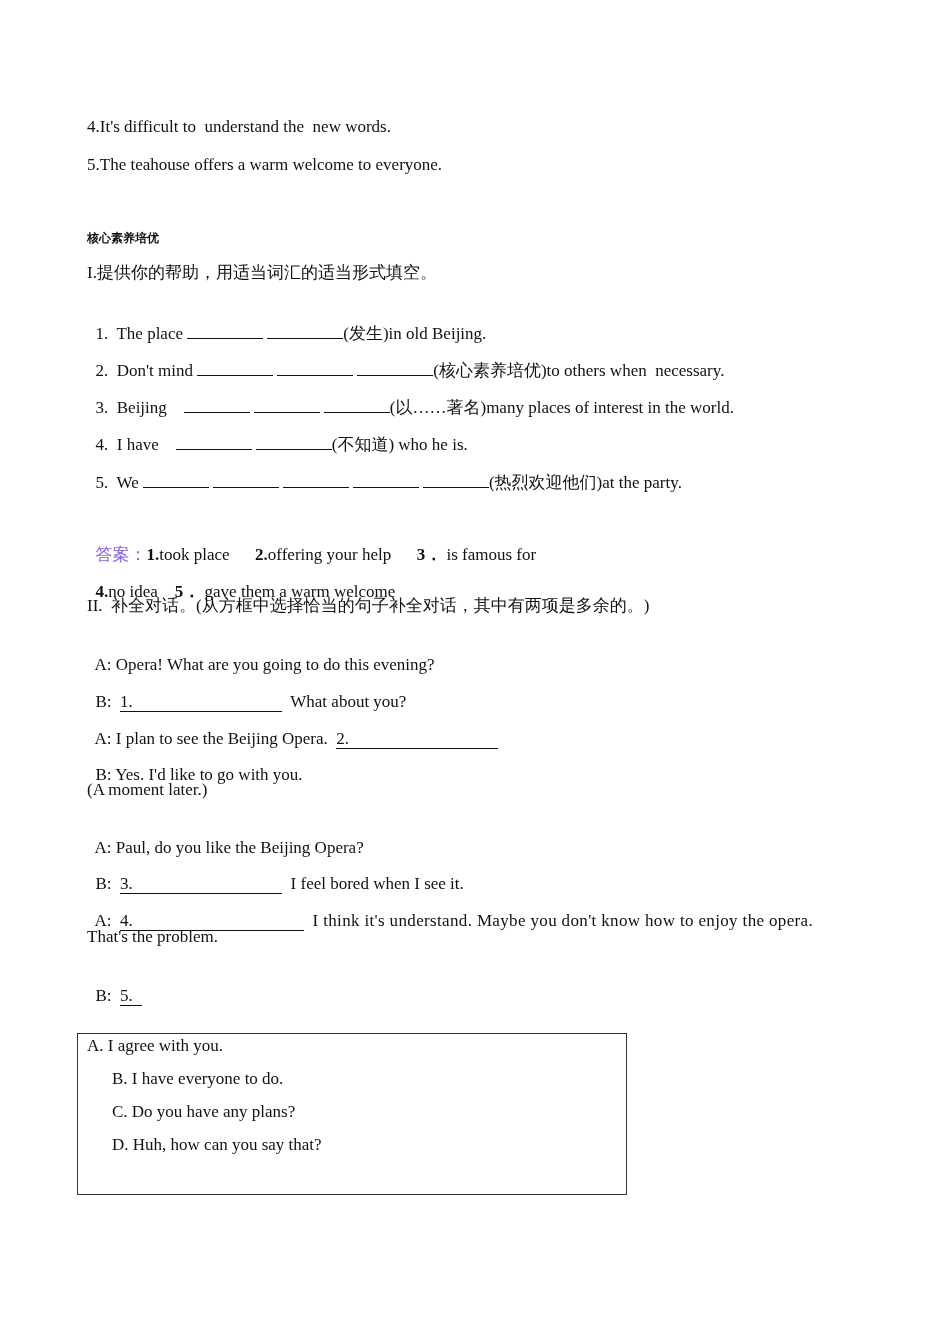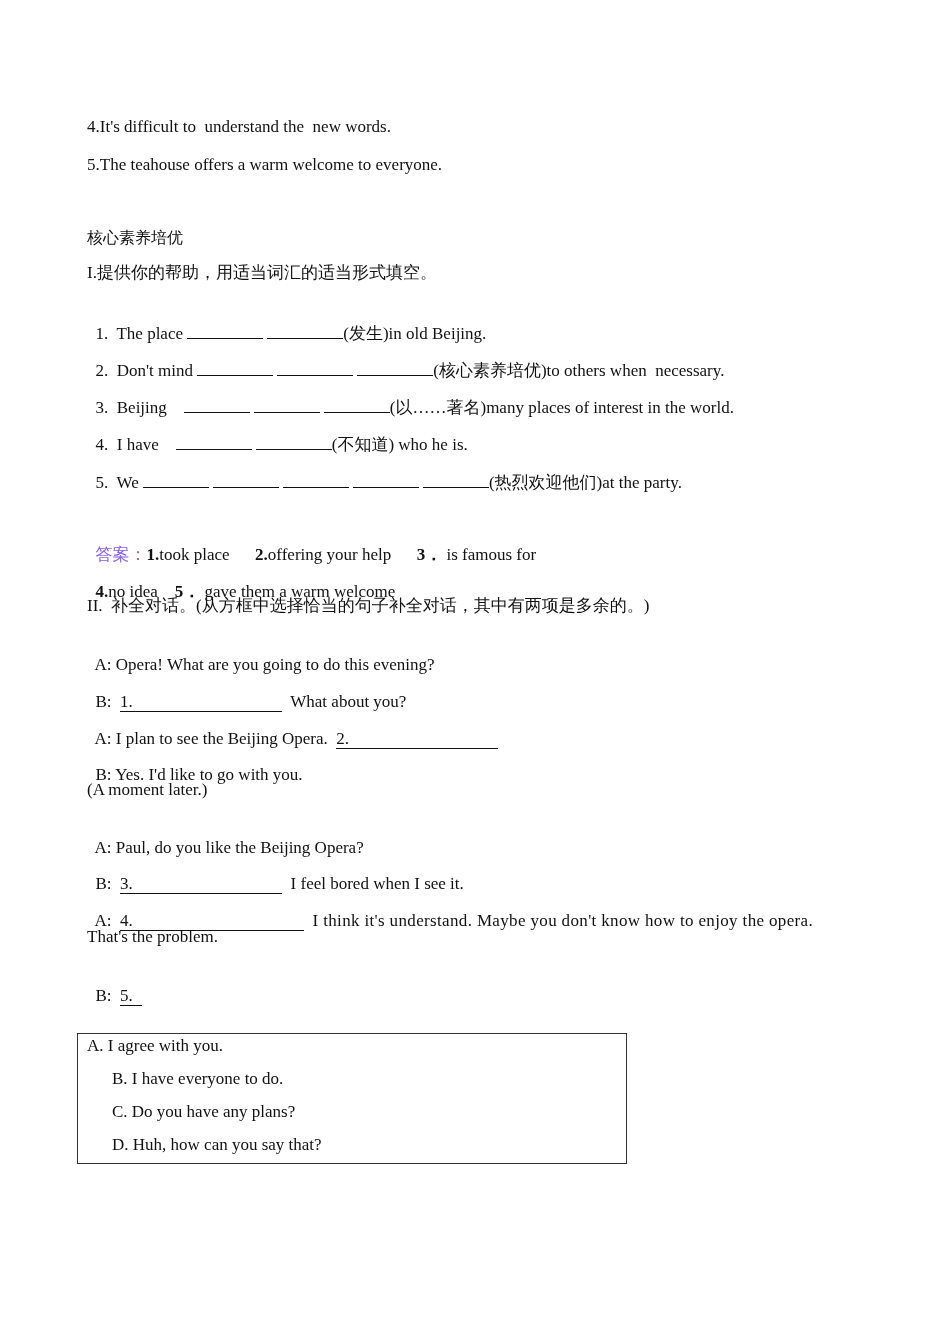--- a/index.html
+++ b/index.html
@@ -19,41 +19,41 @@
     .line {
       position: absolute;
       left: 87px;
       white-space: pre;
       line-height: 22px;
     }
     .bold { font-weight: bold; }
     .red { color: #8b5cf6; }
     .heading {
       font-family: "DejaVu Sans", "Liberation Sans", sans-serif;
-      font-weight: normal;
-      font-size: 16px;
+      font-weight: bold;
+      font-size: 12px;
     }
     .blank {
       display: inline-block;
       border-bottom: 1px solid #111;
       height: 16px;
       vertical-align: baseline;
       margin-right: 4px;
     }
     .ublank {
       display: inline-block;
       border-bottom: 1px solid #111;
       line-height: 18px;
     }
     .opt-box {
       position: absolute;
       left: 77px;
       top: 1033px;
       width: 550px;
-      height: 131px;
+      height: 162px;
       border: 1px solid #333;
       box-sizing: border-box;
     }
     .opt {
       position: absolute;
       white-space: pre;
       line-height: 22px;
     }
   </style>
 </head>

